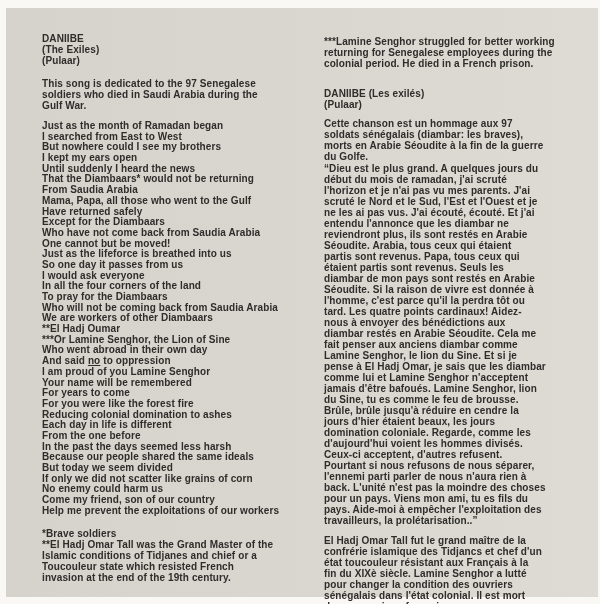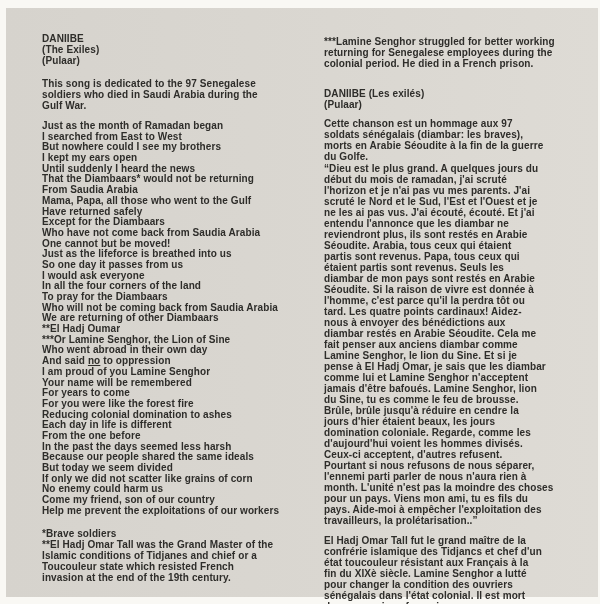--- a/index.html
+++ b/index.html
@@ -76,21 +76,21 @@
         <div class="line">Have returned safely</div>
         <div class="line">Except for the Diambaars</div>
         <div class="line">Who have not come back from Saudia Arabia</div>
         <div class="line">One cannot but be moved!</div>
         <div class="line">Just as the lifeforce is breathed into us</div>
         <div class="line">So one day it passes from us</div>
         <div class="line">I would ask everyone</div>
         <div class="line">In all the four corners of the land</div>
         <div class="line">To pray for the Diambaars</div>
         <div class="line">Who will not be coming back from Saudia Arabia</div>
-        <div class="line">We are returning of other Diambaars</div>
+        <div class="line">We are workers of other Diambaars</div>
         <div class="line">**El Hadj Oumar</div>
         <div class="line">***Or Lamine Senghor, the Lion of Sine</div>
         <div class="line">Who went abroad in their own day</div>
         <div class="line">And said <span class="u">no</span> to oppression</div>
         <div class="line">I am proud of you Lamine Senghor</div>
         <div class="line">Your name will be remembered</div>
         <div class="line">For years to come</div>
         <div class="line">For you were like the forest fire</div>
         <div class="line">Reducing colonial domination to ashes</div>
         <div class="line">Each day in life is different</div>
@@ -151,21 +151,21 @@
         <div class="line">comme lui et Lamine Senghor n'acceptent</div>
         <div class="line">jamais d'être bafoués. Lamine Senghor, lion</div>
         <div class="line">du Sine, tu es comme le feu de brousse.</div>
         <div class="line">Brûle, brûle jusqu'à réduire en cendre la</div>
         <div class="line">jours d'hier étaient beaux, les jours</div>
         <div class="line">domination coloniale. Regarde, comme les</div>
         <div class="line">d'aujourd'hui voient les hommes divisés.</div>
         <div class="line">Ceux-ci acceptent, d'autres refusent.</div>
         <div class="line">Pourtant si nous refusons de nous séparer,</div>
         <div class="line">l'ennemi parti parler de nous n'aura rien à</div>
-        <div class="line">month. L'unité n'est pas la moindre des choses</div>
+        <div class="line">back. L'unité n'est pas la moindre des choses</div>
         <div class="line">pour un pays. Viens mon ami, tu es fils du</div>
         <div class="line">pays. Aide-moi à empêcher l'exploitation des</div>
         <div class="line">travailleurs, la prolétarisation..”</div>
       </div>
     <div class="block fr-closing">
         <div class="line">El Hadj Omar Tall fut le grand maître de la</div>
         <div class="line">confrérie islamique des Tidjancs et chef d'un</div>
         <div class="line">état toucouleur résistant aux Français à la</div>
         <div class="line">fin du XIXè siècle. Lamine Senghor a lutté</div>
         <div class="line">pour changer la condition des ouvriers</div>

